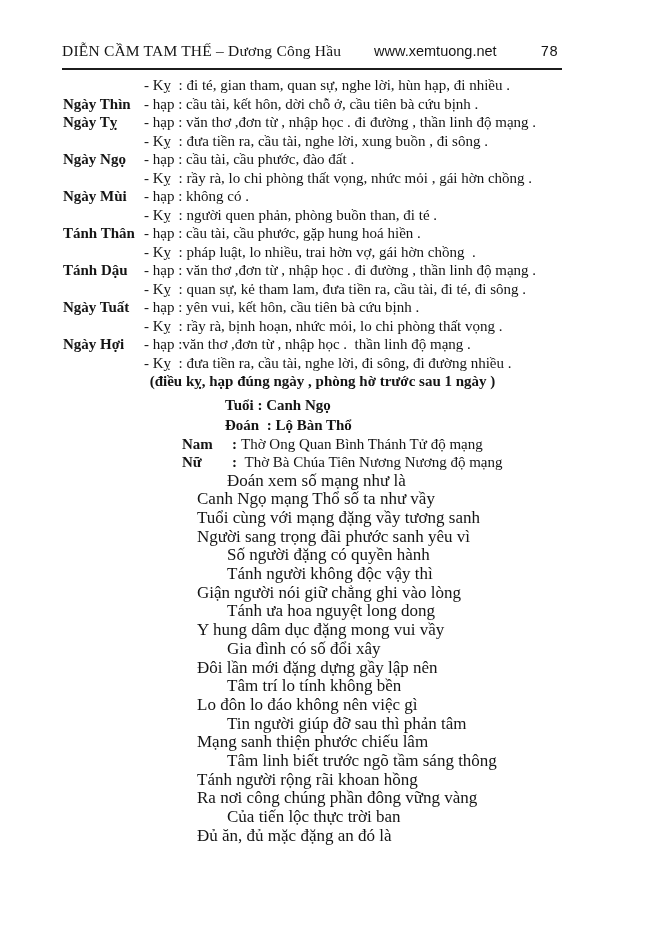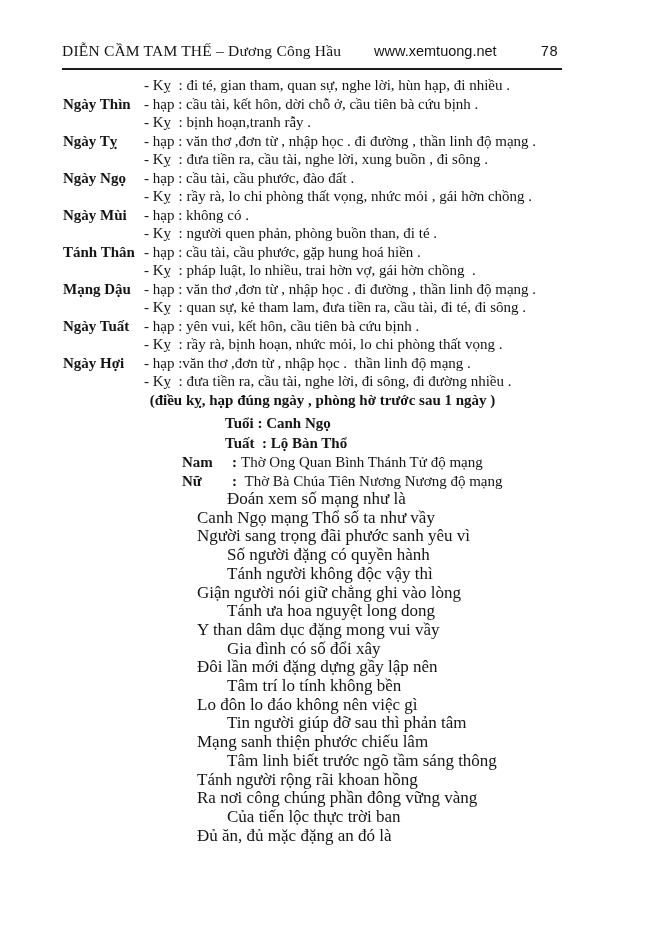--- a/index.html
+++ b/index.html
@@ -58,24 +58,20 @@
       <div class="day-line">
         <span class="day-label"></span>
         <span class="day-text">- Kỵ  : đi té, gian tham, quan sự, nghe lời, hùn hạp, đi nhiều .</span>
       </div>
 
       <div class="day-line">
         <span class="day-label">Ngày Thìn</span>
         <span class="day-text">- hạp : cầu tài, kết hôn, dời chỗ ở, cầu tiên bà cứu bịnh .</span>
       </div>
 
-      <div class="day-line">
-        <span class="day-label"></span>
-        <span class="day-text">- Kỵ  : bịnh hoạn,tranh rẫy .</span>
-      </div>
 
       <div class="day-line">
         <span class="day-label">Ngày Tỵ</span>
         <span class="day-text">- hạp : văn thơ ,đơn từ , nhập học . đi đường , thần linh độ mạng .</span>
       </div>
 
       <div class="day-line">
         <span class="day-label"></span>
         <span class="day-text">- Kỵ  : đưa tiền ra, cầu tài, nghe lời, xung buồn , đi sông .</span>
       </div>
@@ -104,21 +100,21 @@
         <span class="day-label">Tánh Thân</span>
         <span class="day-text">- hạp : cầu tài, cầu phước, gặp hung hoá hiền .</span>
       </div>
 
       <div class="day-line">
         <span class="day-label"></span>
         <span class="day-text">- Kỵ  : pháp luật, lo nhiều, trai hờn vợ, gái hờn chồng  .</span>
       </div>
 
       <div class="day-line">
-        <span class="day-label">Mạng Dậu</span>
+        <span class="day-label">Tánh Dậu</span>
         <span class="day-text">- hạp : văn thơ ,đơn từ , nhập học . đi đường , thần linh độ mạng .</span>
       </div>
 
       <div class="day-line">
         <span class="day-label"></span>
         <span class="day-text">- Kỵ  : quan sự, kẻ tham lam, đưa tiền ra, cầu tài, đi té, đi sông .</span>
       </div>
 
       <div class="day-line">
         <span class="day-label">Ngày Tuất</span>
@@ -138,52 +134,53 @@
       <div class="day-line">
         <span class="day-label"></span>
         <span class="day-text">- Kỵ  : đưa tiền ra, cầu tài, nghe lời, đi sông, đi đường nhiều .</span>
       </div>
     </section>
 
   <p class="note">(điều kỵ, hạp đúng ngày , phòng hờ trước sau 1 ngày )</p>
 
   <div class="big-group">
     <p class="big">Tuổi : Canh Ngọ</p>
-    <p class="big">Tuất  : Lộ Bàn Thổ</p>
+    <p class="big">Đoán  : Lộ Bàn Thổ</p>
   </div>
 
   <div class="gender">
     <span class="g-label">Nam</span>
     <span class="g-colon">:</span>
     <span class="g-text">Thờ Ong Quan Bình Thánh Tử độ mạng</span>
   </div>
   <div class="gender">
     <span class="g-label">Nữ</span>
     <span class="g-colon">:</span>
     <span class="g-text"> Thờ Bà Chúa Tiên Nương Nương độ mạng</span>
   </div>
 
   <section class="poem">
 
       <p class="poem-line indent">Đoán xem số mạng như là</p>
 
       <p class="poem-line">Canh Ngọ mạng Thổ số ta như vầy</p>
 
+      <p class="poem-line">Tuổi cùng với mạng đặng vầy tương sanh</p>
 
       <p class="poem-line">Người sang trọng đãi phước sanh yêu vì</p>
 
       <p class="poem-line indent">Số người đặng có quyền hành</p>
 
       <p class="poem-line indent">Tánh người không độc vậy thì</p>
 
       <p class="poem-line">Giận người nói giữ chẳng ghi vào lòng</p>
 
       <p class="poem-line indent">Tánh ưa hoa nguyệt long dong</p>
 
-      <p class="poem-line">Y than dâm dục đặng mong vui vầy</p>
+      <p class="poem-line">Y hung dâm dục đặng mong vui vầy</p>
 
       <p class="poem-line indent">Gia đình có số đổi xây</p>
 
       <p class="poem-line">Đôi lần mới đặng dựng gầy lập nên</p>
 
       <p class="poem-line indent">Tâm trí lo tính không bền</p>
 
       <p class="poem-line">Lo đôn lo đáo không nên việc gì</p>
 
       <p class="poem-line indent">Tin người giúp đỡ sau thì phản tâm</p>

